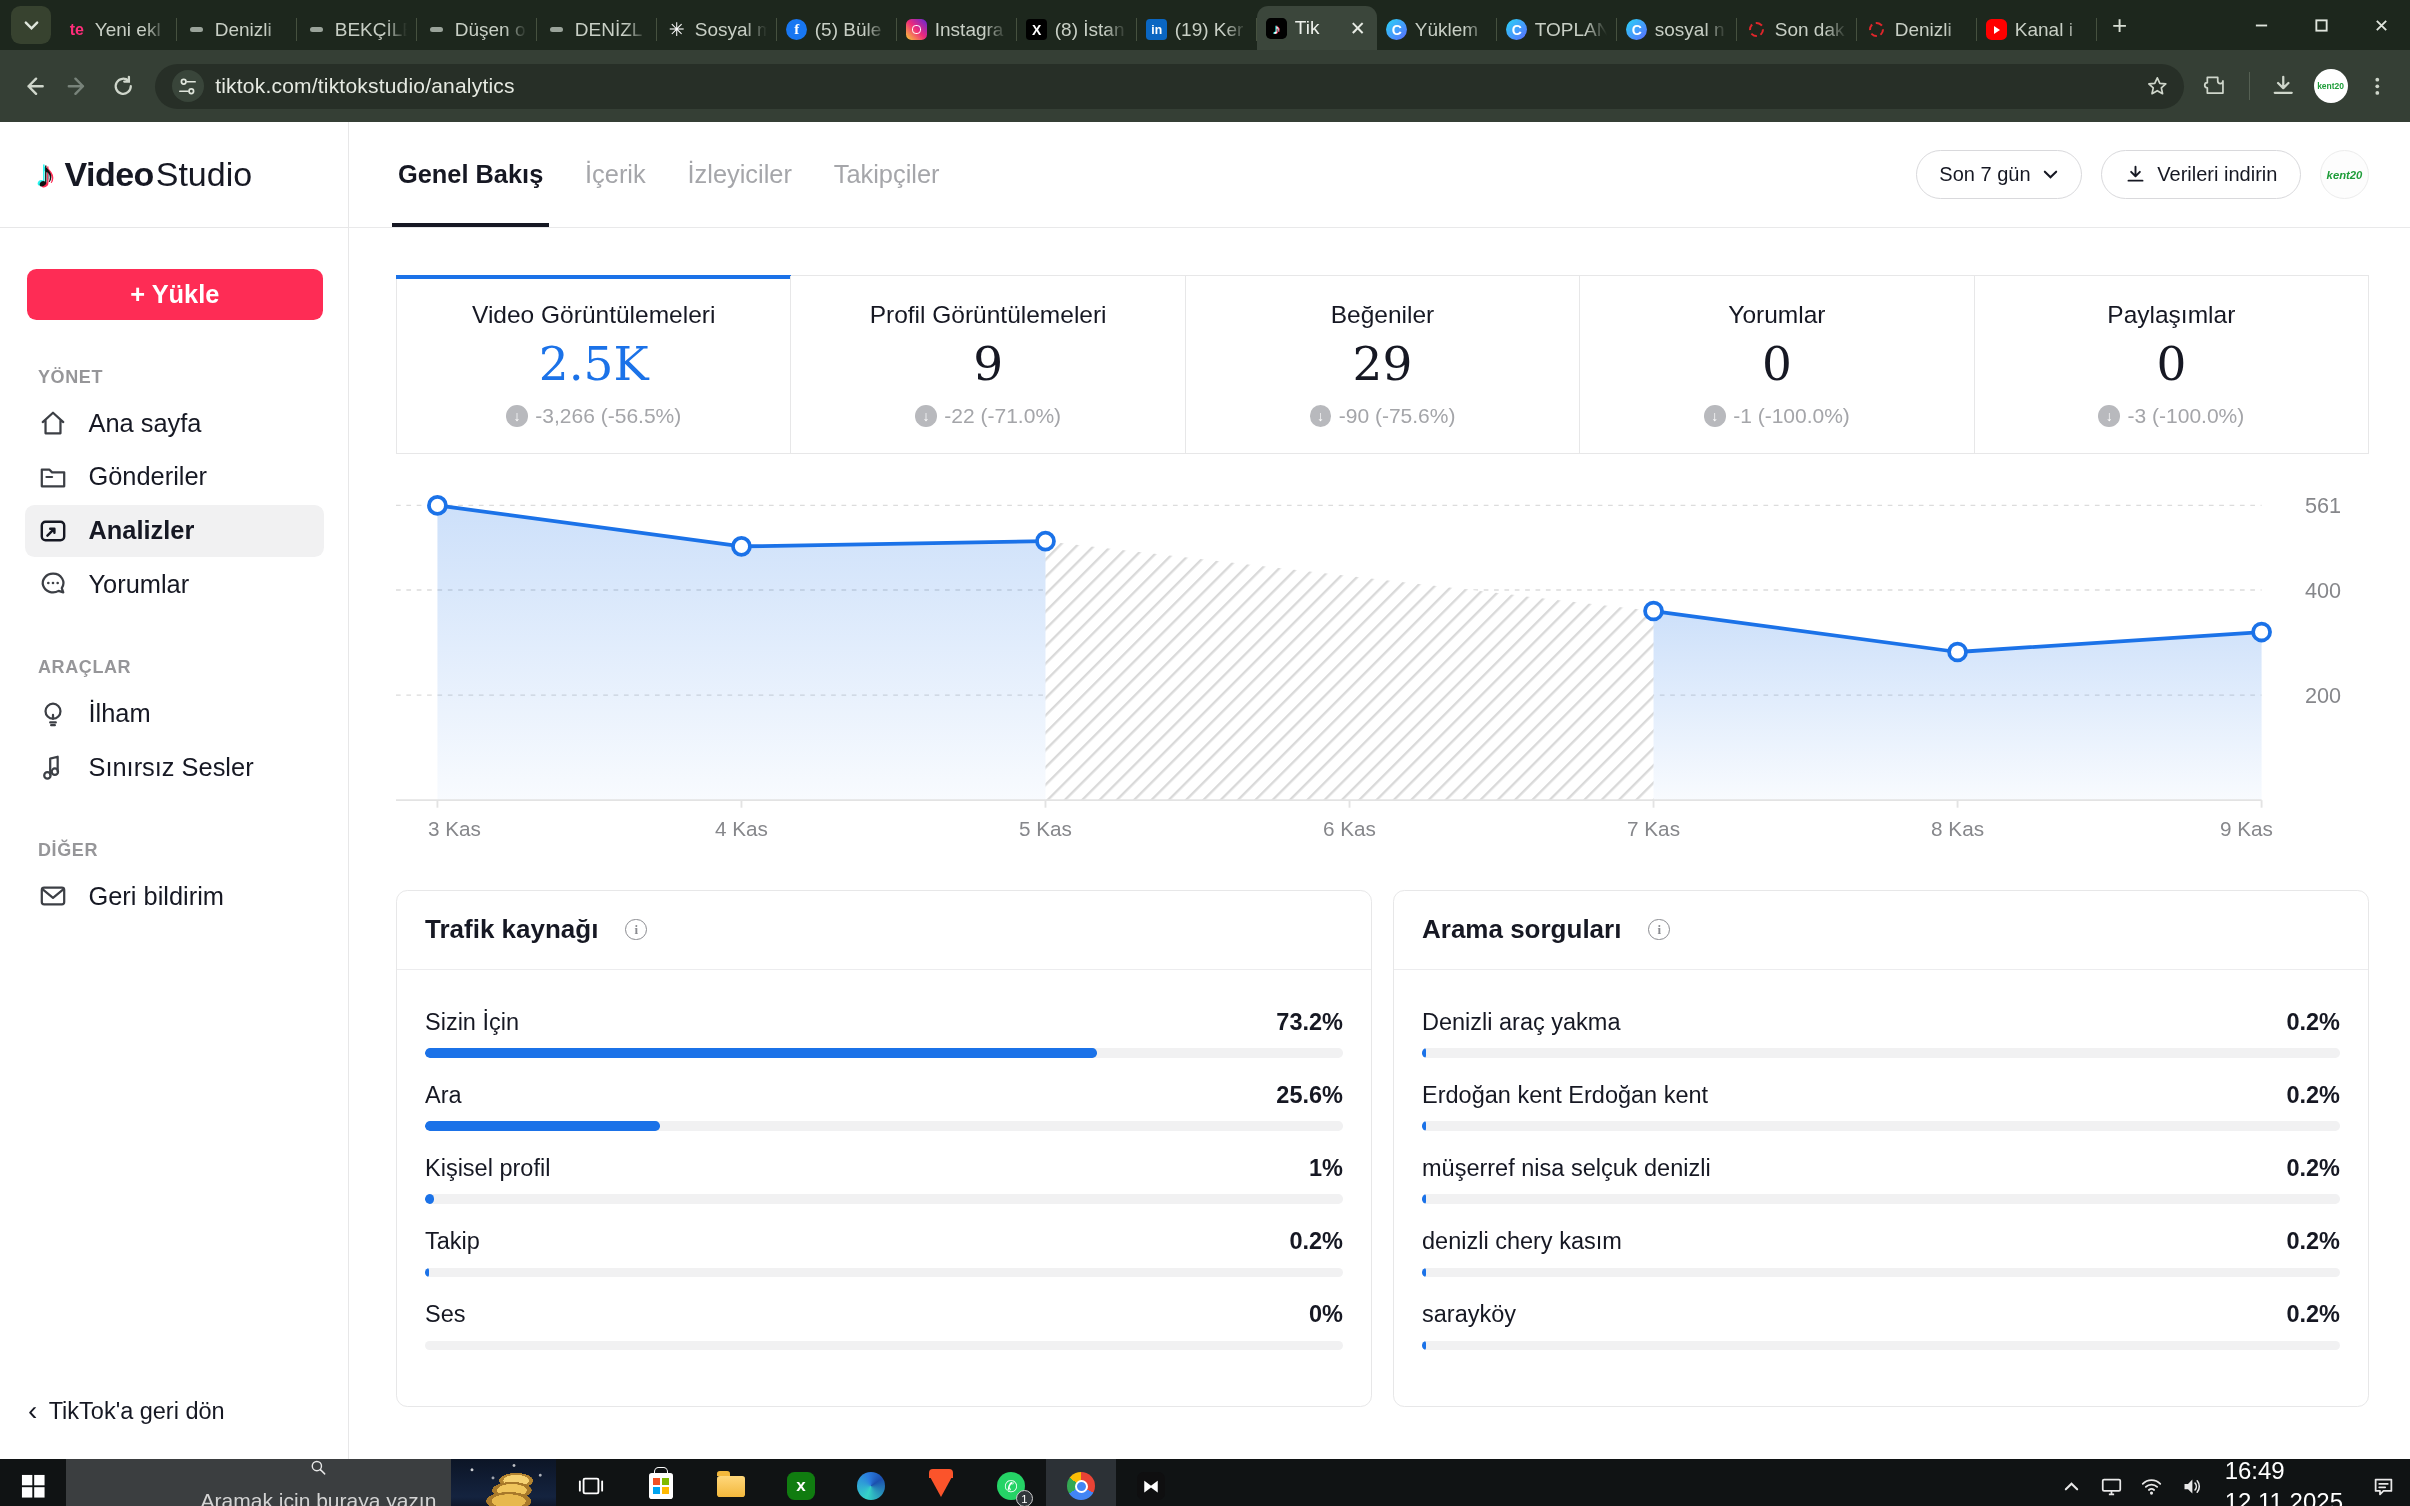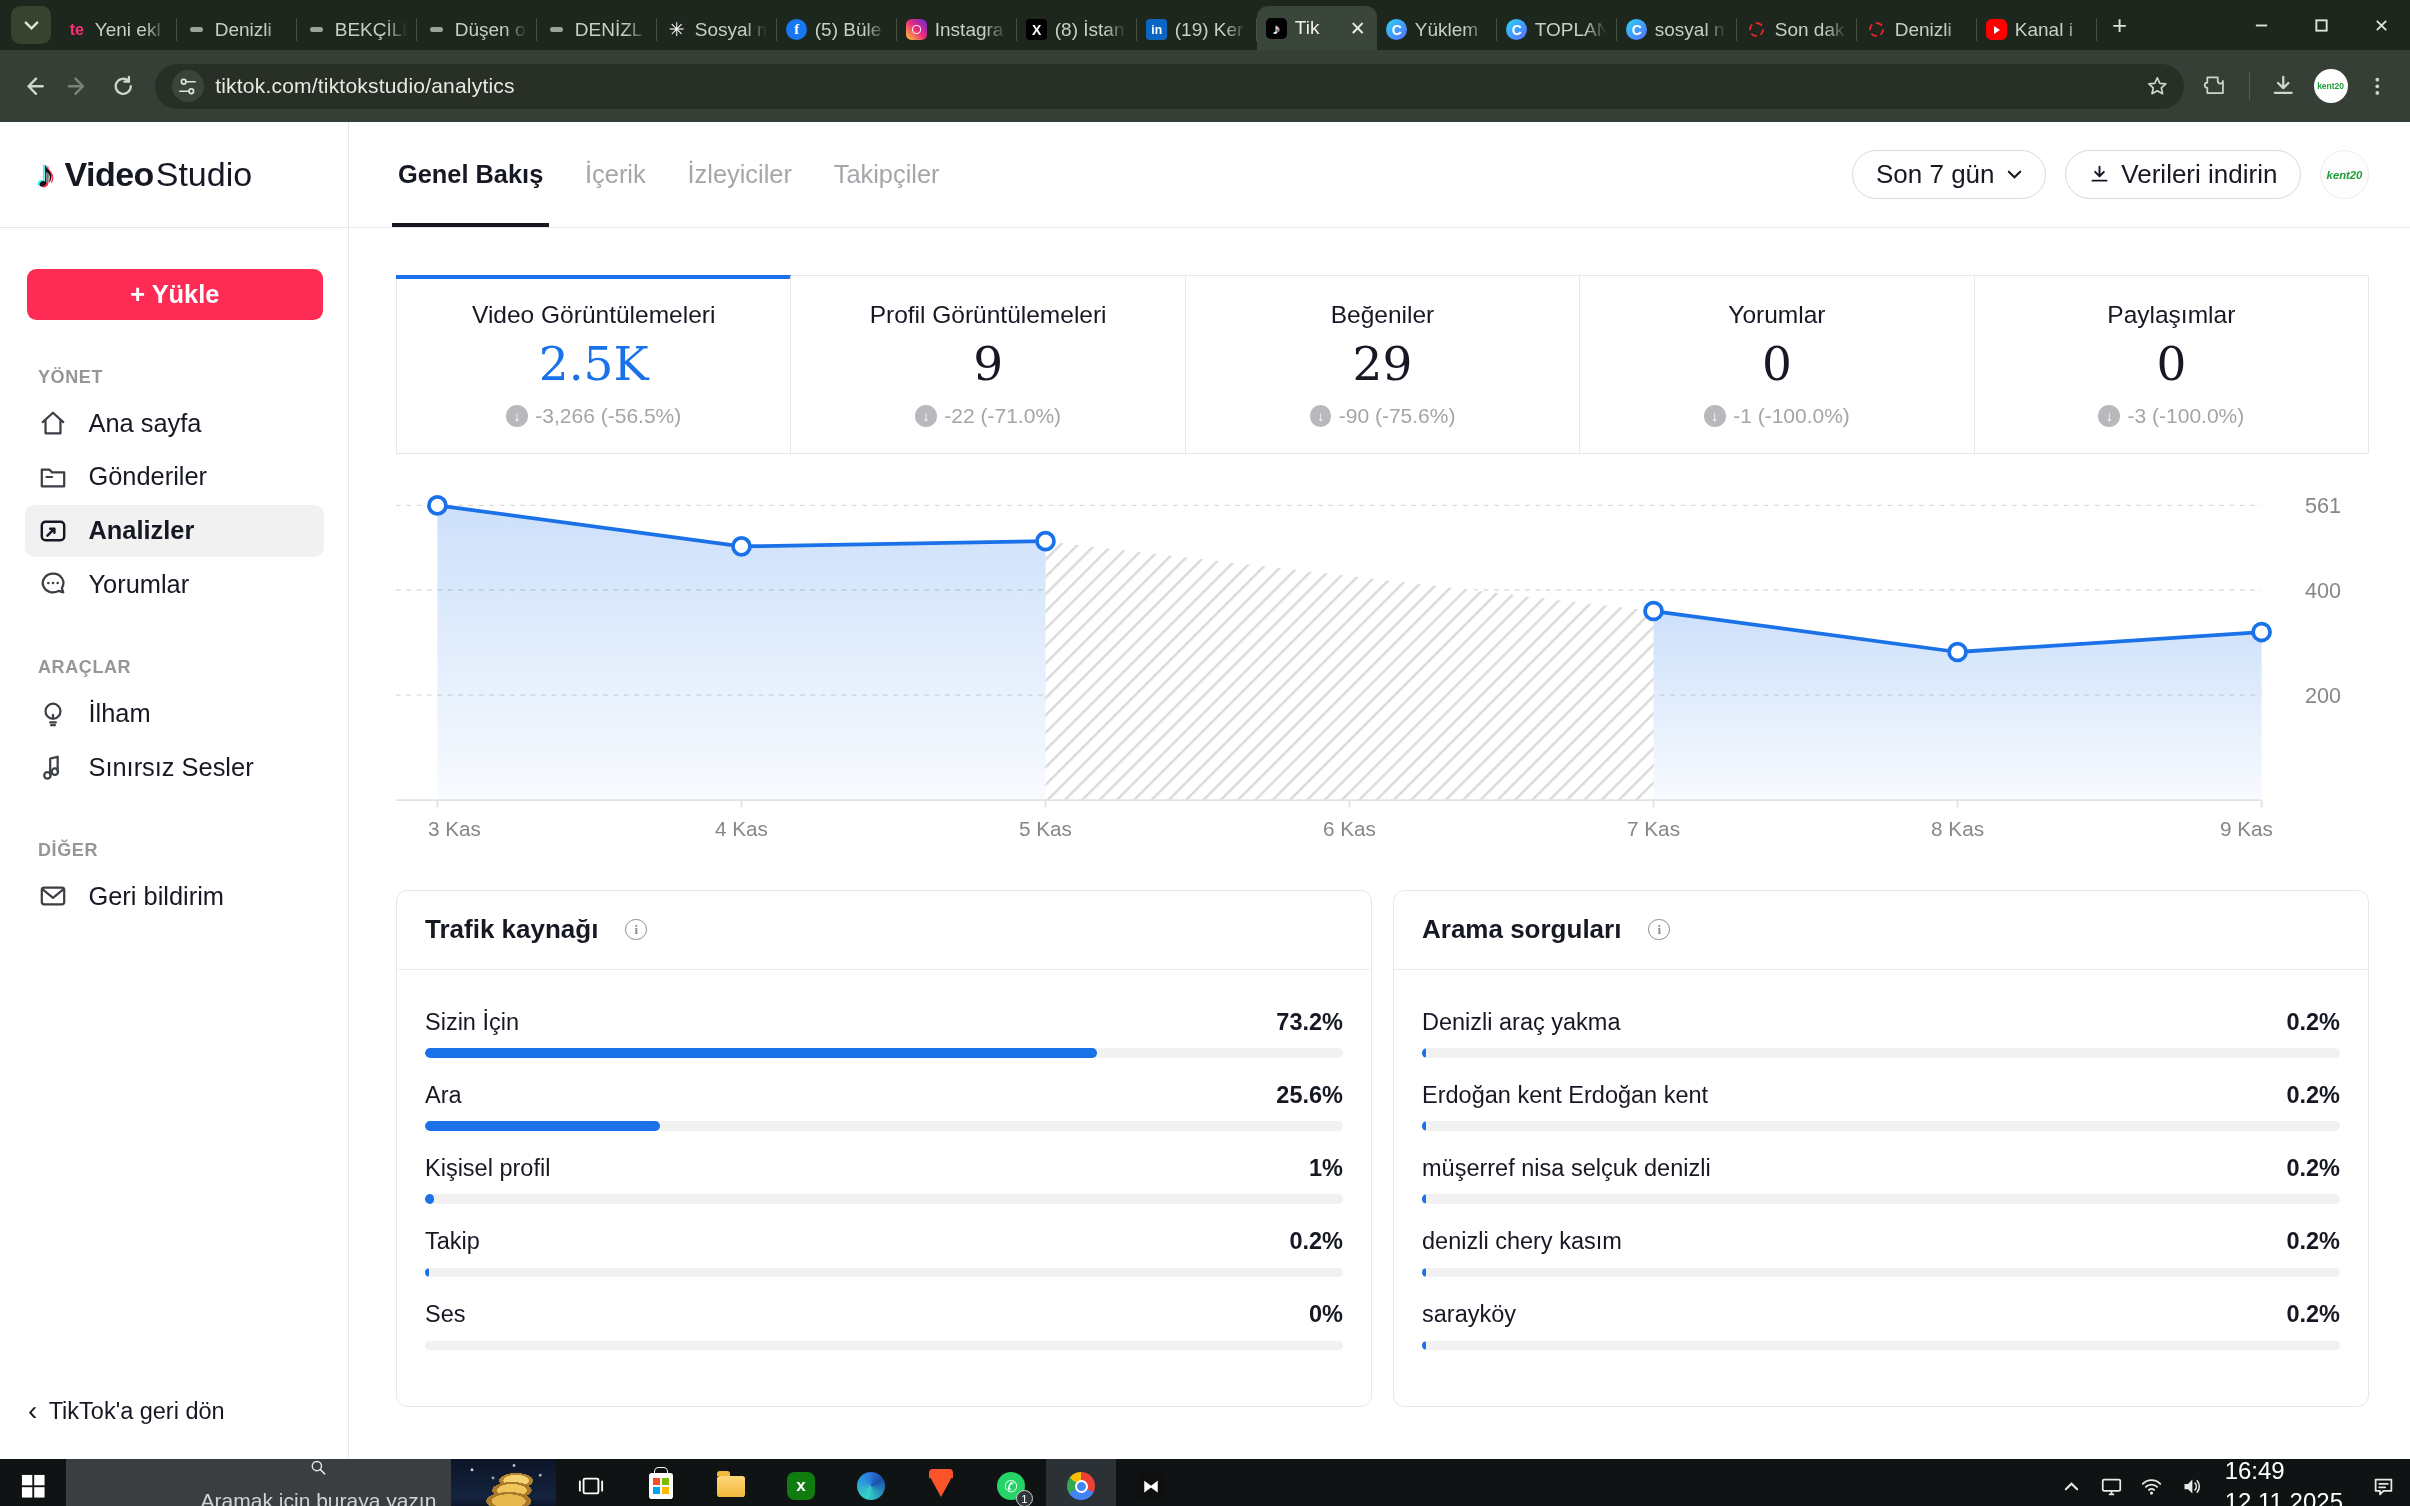--- a/index.html
+++ b/index.html
@@ -75,21 +75,21 @@
   .back-link .chev { font-size:28px; color:#161823; line-height:1; }
 
   .main { flex:1; position:relative; }
   .main-header { height:106px; border-bottom:0.9px solid #e9e9ea; display:flex; align-items:center; padding:0 42px 0 47px; }
   .nav-tabs { display:flex; gap:38px; height:100%; }
   .nav-tab { display:flex; align-items:center; font-size:25.4px; color:#a5a6aa; position:relative; padding:0 1.9px; }
   .nav-tab.active { color:#161823; font-weight:700; }
   .nav-tab.active::after { content:""; position:absolute; left:-3.8px; right:-3.8px; bottom:0; height:3.8px; background:#161823; }
   .header-right { margin-left:auto; display:flex; align-items:center; gap:19px; }
   .range-btn, .dl-btn { height:49px; border:0.9px solid #d9d9dc; border-radius:24.5px; display:flex; align-items:center;
-    gap:11.3px; padding:0 22.6px; font-size:26px; color:#161823; background:#fff; }
+    gap:11.3px; padding:0 22.6px; font-size:20px; color:#161823; background:#fff; }
   .hdr-avatar { width:49px; height:49px; border-radius:50%; background:#fdfdfd; border:0.9px solid #ececec;
     display:flex; align-items:center; justify-content:center; font-size:11.3px; font-weight:800; color:#1f9d3a; font-style:italic; }
 
   .content { padding:47px 42px 0 47px; }
   .stats-row { display:flex; border:0.9px solid #e7e7e8; background:#fff; }
   .stat-card { flex:1; position:relative; text-align:center; padding:24.5px 0 24.5px; border-left:0.9px solid #e7e7e8; }
   .stat-card:first-child { border-left:none; }
   .stat-card.active::before { content:""; position:absolute; top:-0.9px; left:-0.9px; right:-0.9px; height:3.8px; background:#1b72e8; }
   .stat-title { font-size:24.5px; color:#161823; }
   .stat-value { margin-top:7.5px; font-family:"DejaVu Serif", serif; font-size:47px; color:#161823; }

